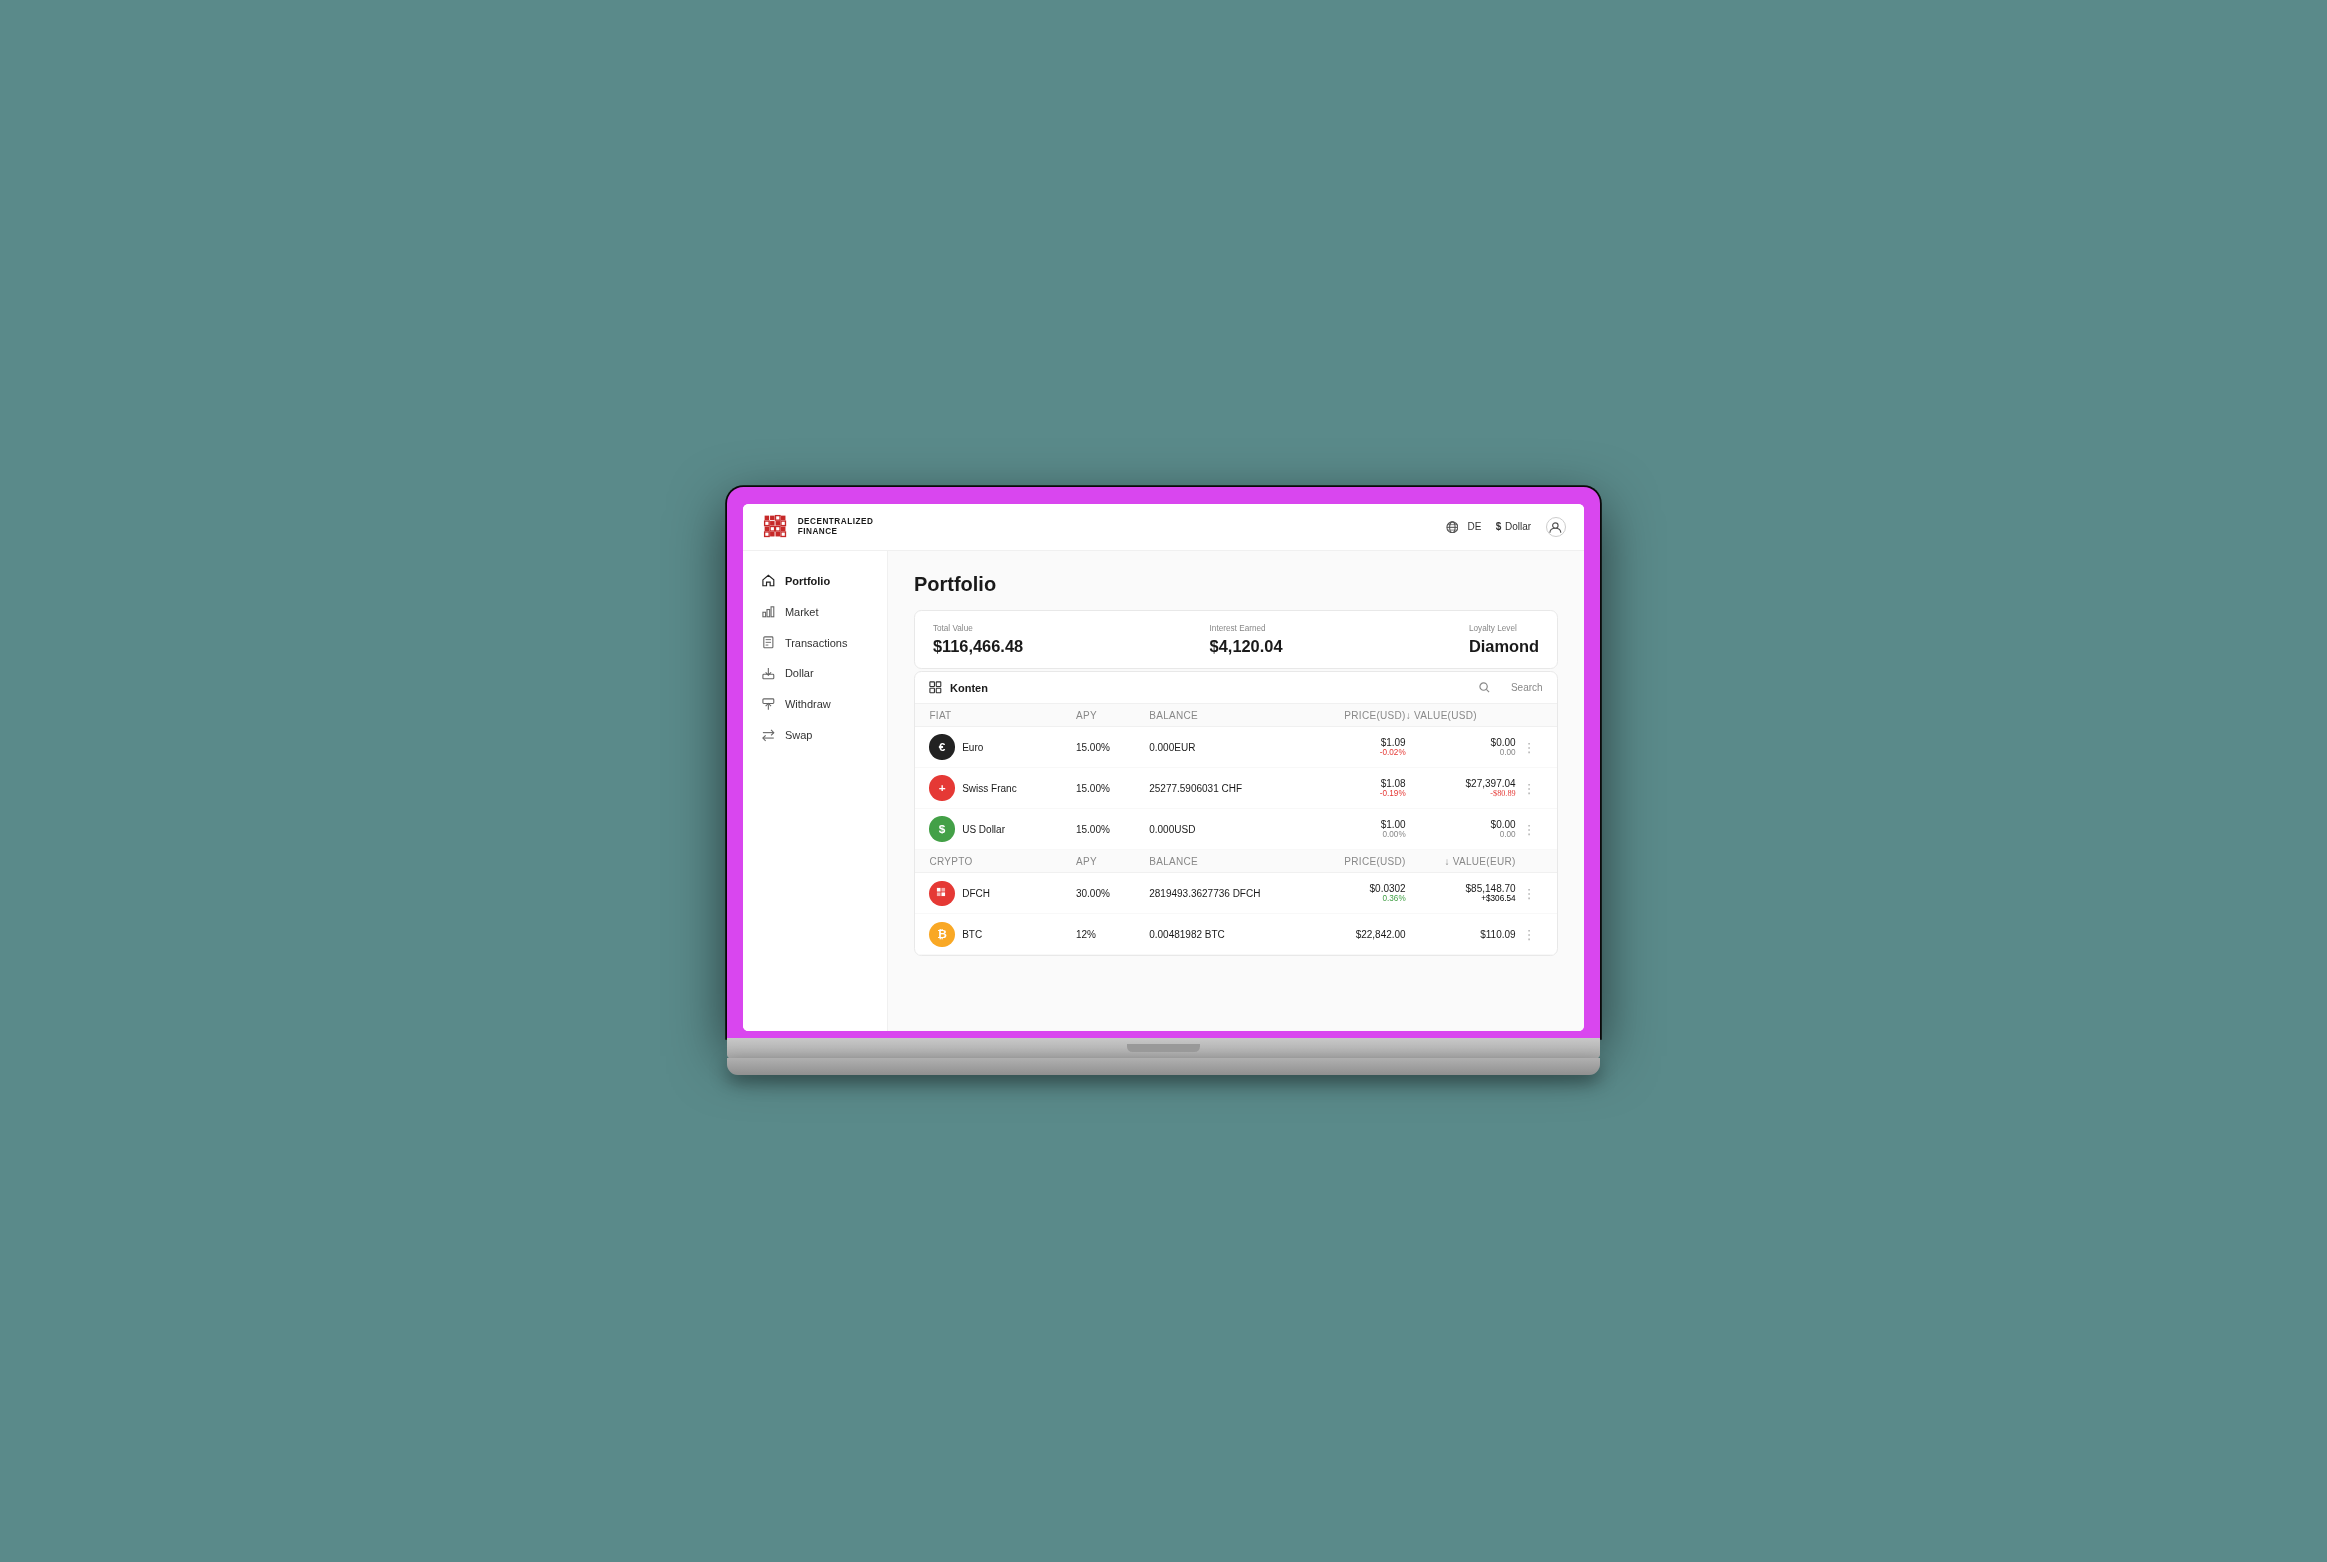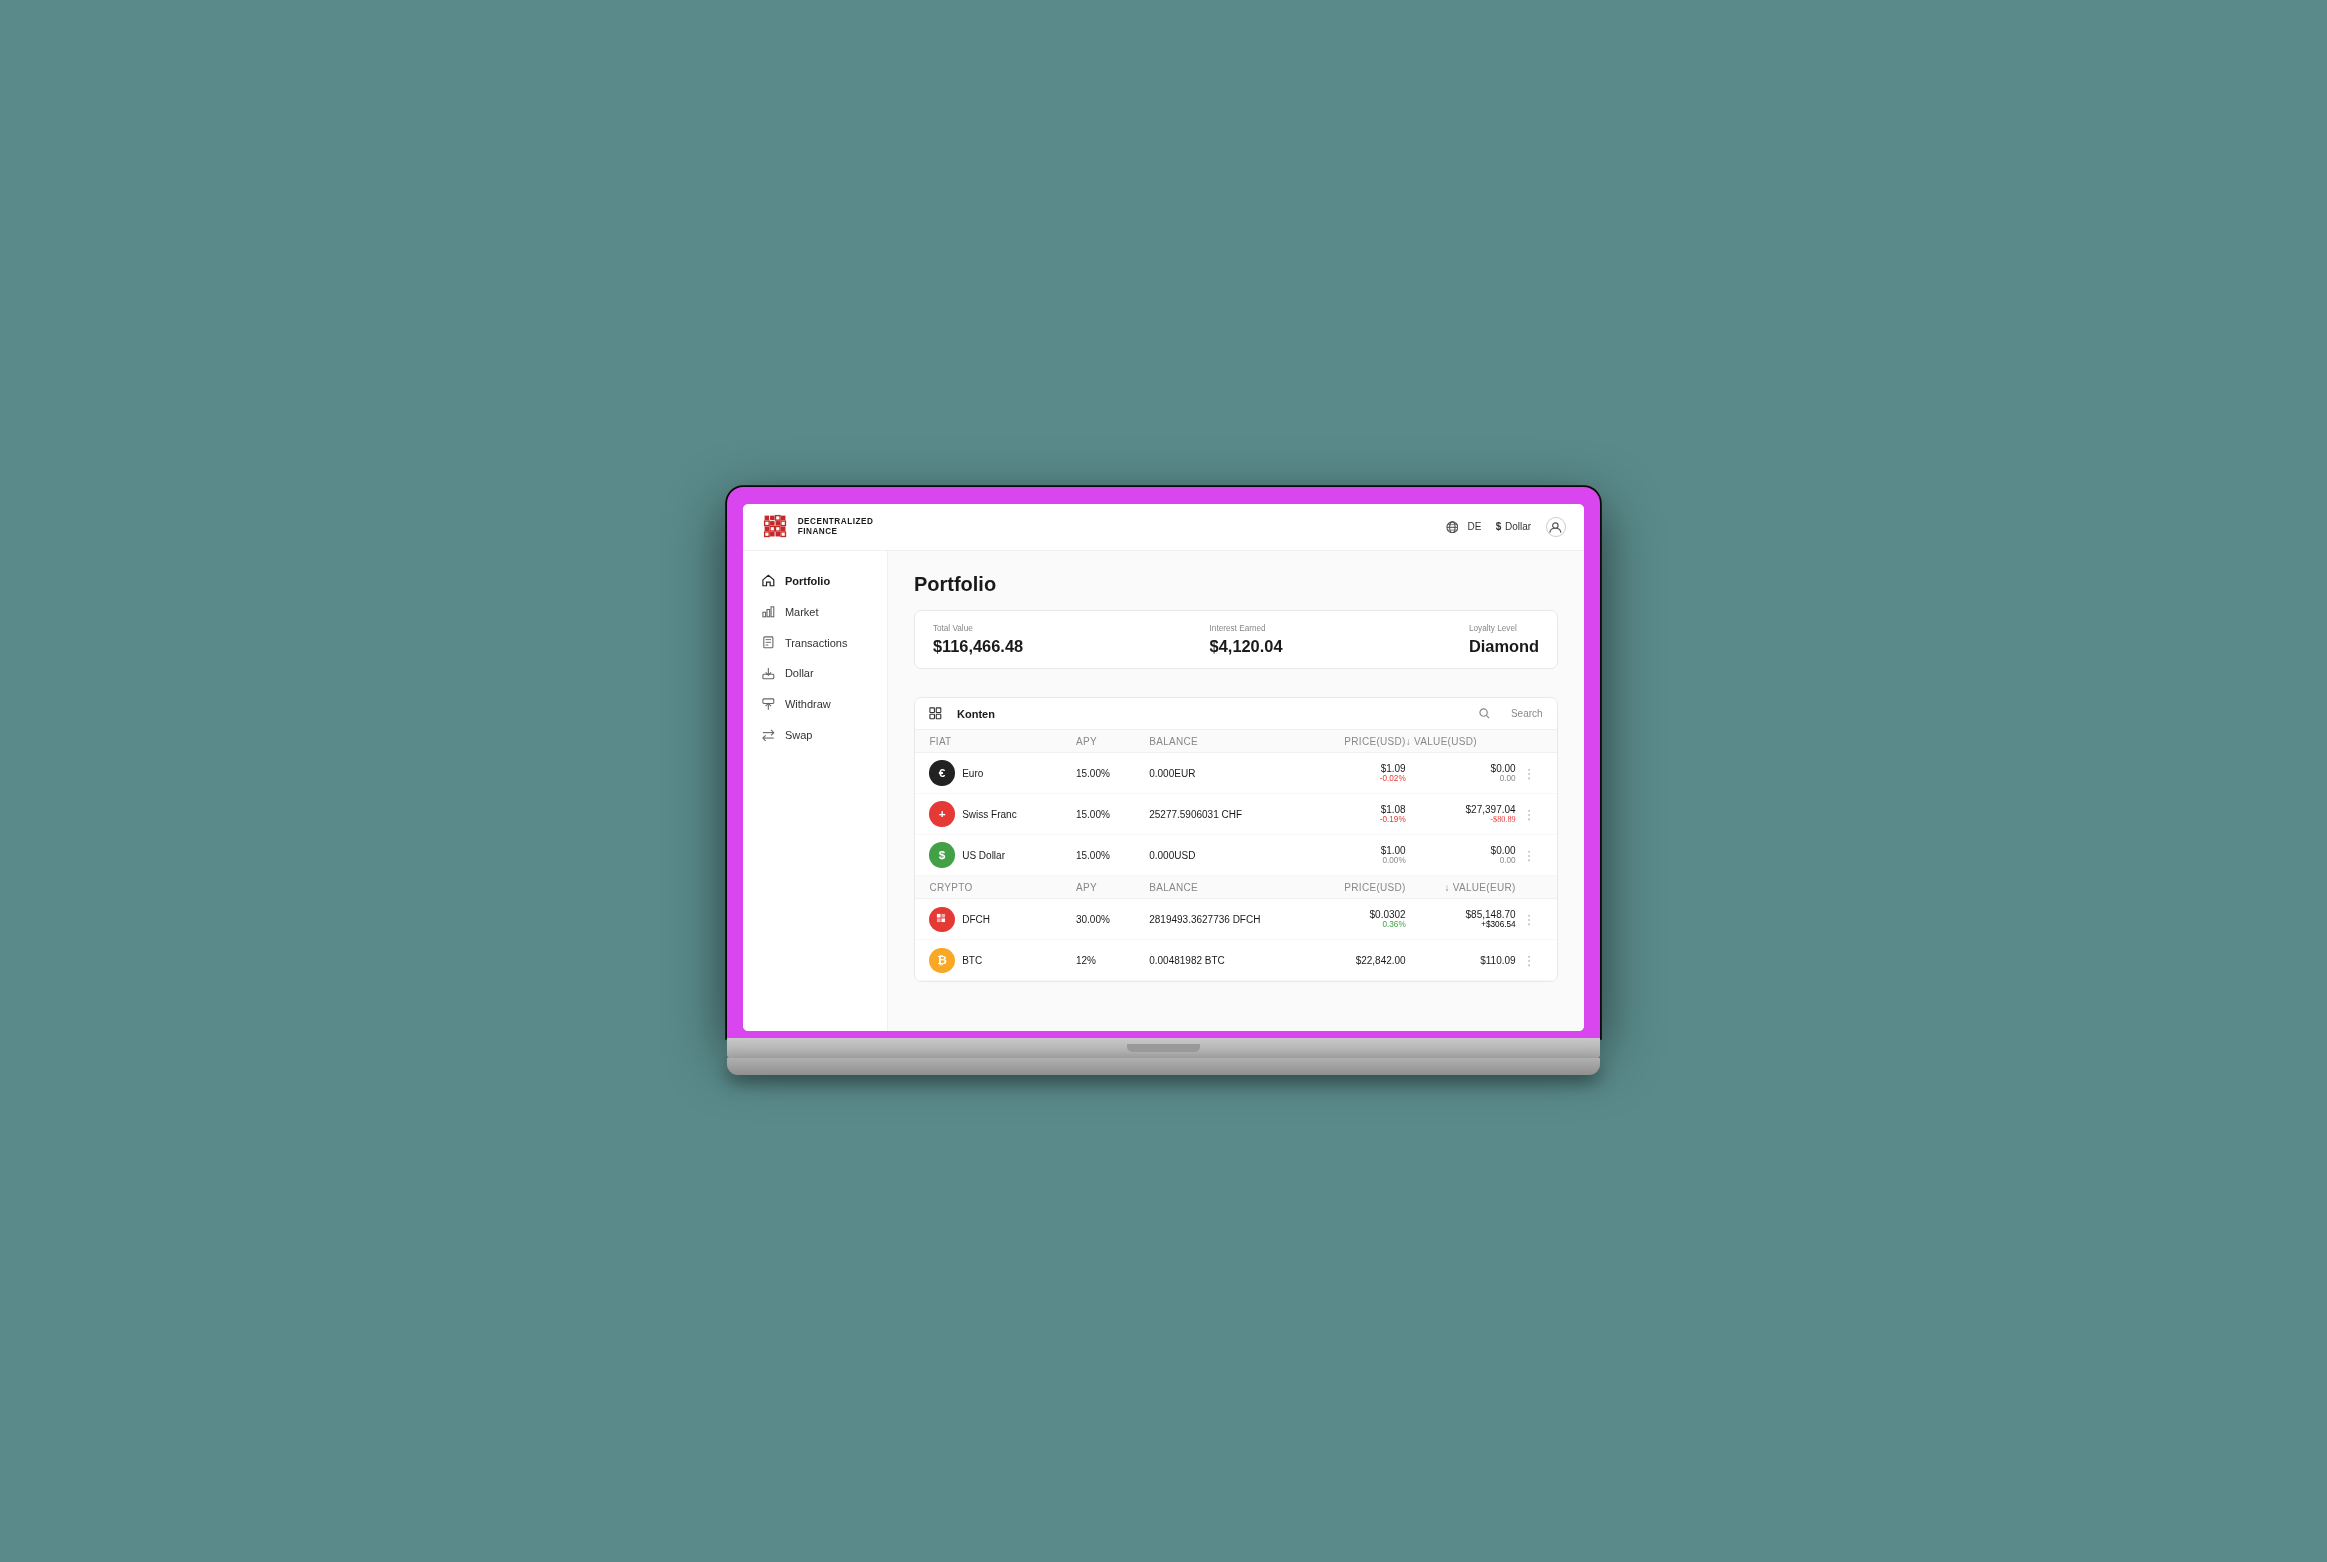--- a/index.html
+++ b/index.html
@@ -189,21 +189,21 @@
     }
 
     
     .stats-card {
       background: #fff;
       border: 0.9px solid #e8e8e8;
       border-radius: 7.3px;
       padding: 12.7px 18px;
       display: flex;
       justify-content: space-between;
-      margin-bottom: 28px;
+      margin-bottom: 2px;
     }
 
     .stat-item {
       display: flex;
       flex-direction: column;
     }
 
     .stat-label {
       font-size: 8.2px;
       color: #888;
@@ -228,21 +228,21 @@
       display: flex;
       align-items: center;
       justify-content: space-between;
       padding: 9px 14.5px;
       border-bottom: 0.9px solid #f0f0f0;
     }
 
     .accounts-title {
       display: flex;
       align-items: center;
-      gap: 15px;
+      gap: 8px;
       font-size: 11px;
       font-weight: 600;
       color: #1a1a1a;
     }
 
     .search-box {
       display: flex;
       align-items: center;
       gap: 21px;
       font-size: 10px;

